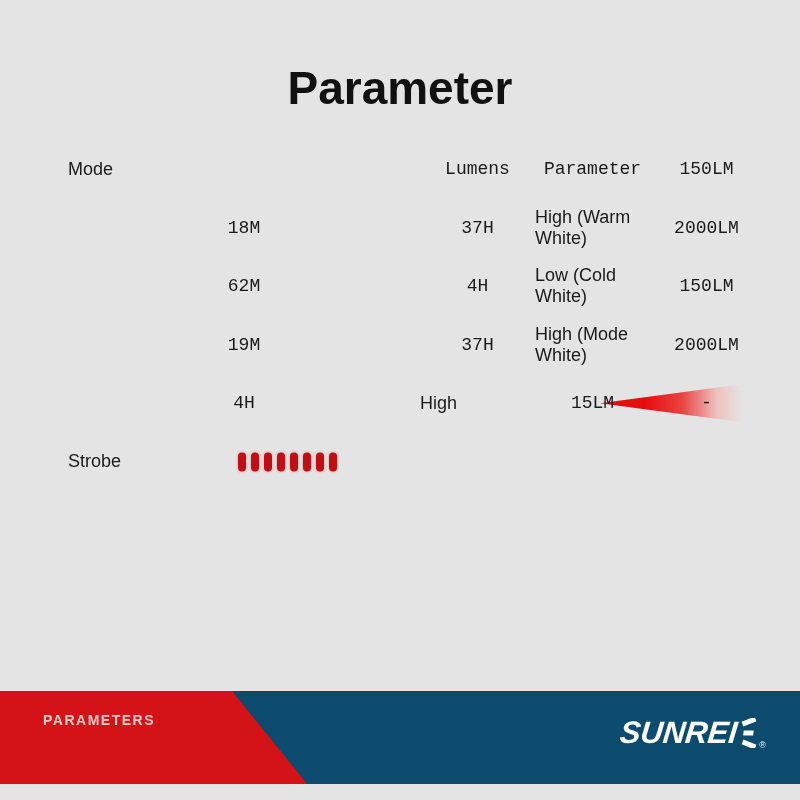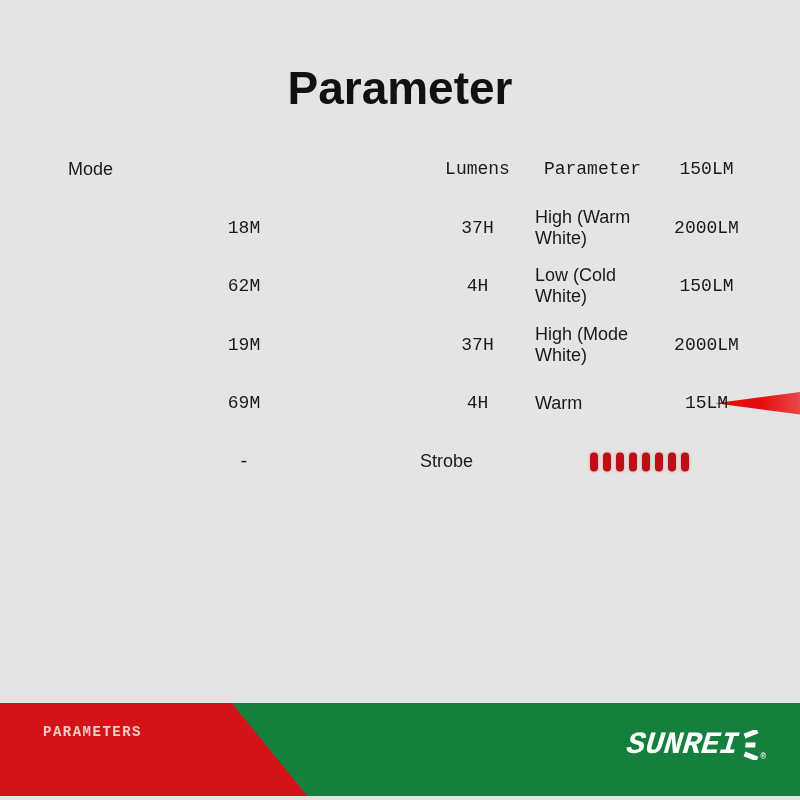--- a/index.html
+++ b/index.html
@@ -57,24 +57,23 @@
   }
   .pulse{
     width:8px;height:19px;
     border-radius:4.5px;
     background:#bd0f16;
     box-shadow:0 0 3px rgba(225,60,60,0.5);
   }
   
   .banner{
     position:absolute;
-    left:0;bottom:4px;
+    left:0;bottom:16px;
     width:800px;height:93px;
-    background:#15803d;
-    font-family:Liberation Mono, monospace;
+    background:#0c4a6e;
   }
   .banner-red{
     position:absolute;inset:0;
     background:#d41319;
     clip-path:polygon(0 0, 29% 0, 38.4% 100%, 0 100%);
   }
   .banner-label{
     position:absolute;
     left:43px;top:21px;
     font-size:14px;
@@ -129,25 +128,24 @@
     <div class="cell num">62M</div>
     <div class="cell num">4H</div>
 
     <div class="cell mode">Low (Cold White)</div>
     <div class="cell num">150LM</div>
     <div class="cell num">19M</div>
     <div class="cell num">37H</div>
 
     <div class="cell mode">High (Mode White)</div>
     <div class="cell num">2000LM</div>
-    <div class="cell num">69M</div>
     <div class="cell num">4H</div>
 
     <div class="cell mode">
-      <span>Warm</span>
+      <span>High</span>
       <span class="beam"></span>
     </div>
     <div class="cell num">15LM</div>
     <div class="cell num">-</div>
 
     <div class="cell mode">
       <span>Strobe</span>
       <span class="pulses">
           <span class="pulse"></span>
           <span class="pulse"></span>

